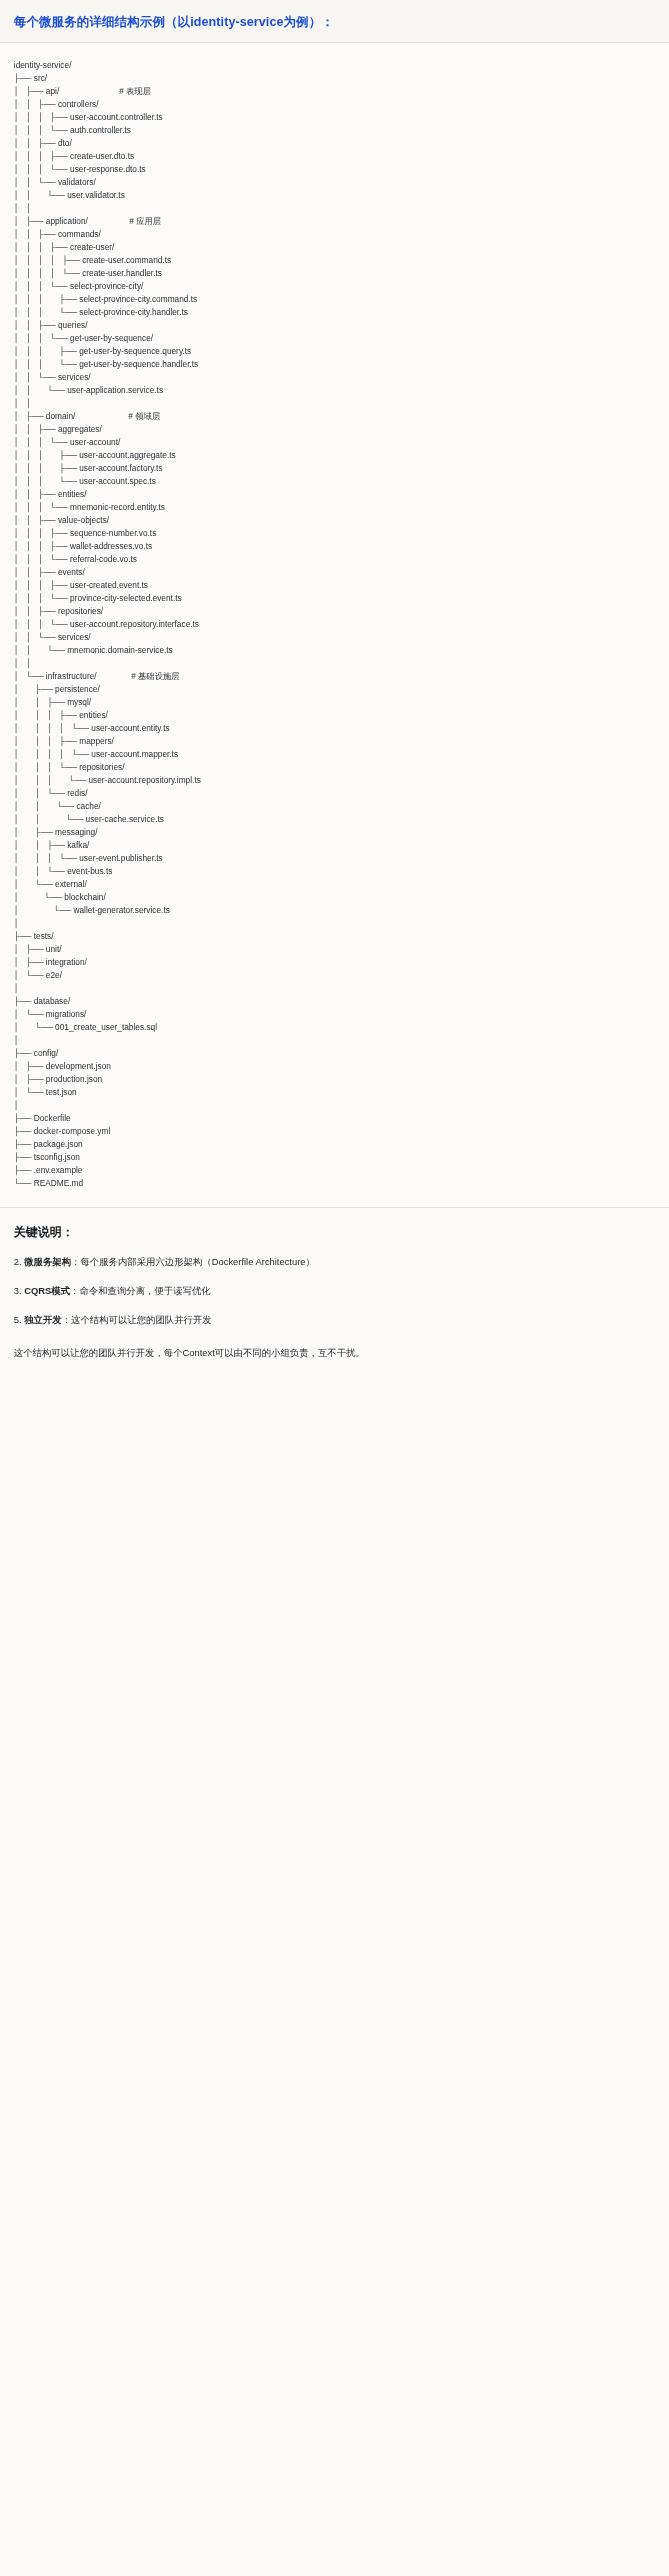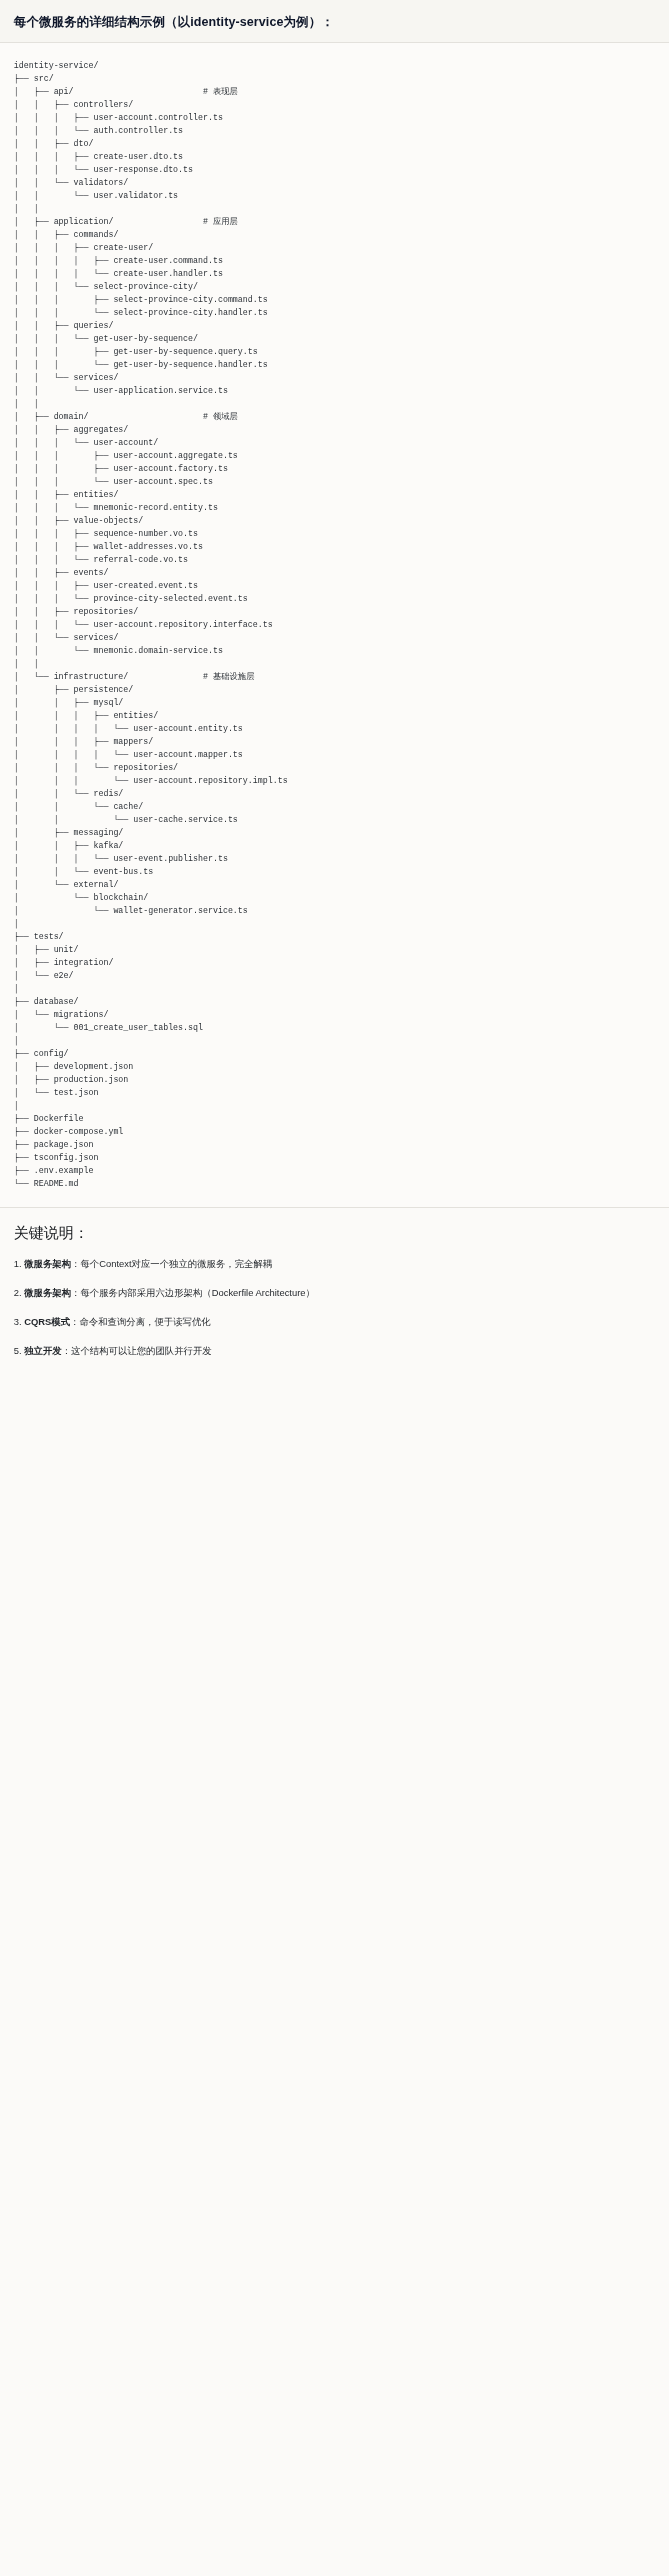--- a/index.html
+++ b/index.html
@@ -24,33 +24,33 @@
     background: #f7f6f2;
     padding: 13.8px 13.8px 11.3px 13.8px;
     border-bottom: 0.6px solid #e3e1dc;
     box-sizing: border-box;
   }
   .doc-title {
     margin: 0;
     font-size: 12.5px;
     font-weight: bold;
     line-height: 1.35;
-    color: #0f172a;
+    color: #1d4ed8;
     letter-spacing: 0.1px;
   }
 
   
   .tree-block {
     padding: 16.3px 13.8px 16.3px 13.8px;
     box-sizing: border-box;
     background: #fcfbf9;
   }
   .tree {
     margin: 0;
-    font-family: Liberation Mono, monospace;
+    font-family: Liberation Sans, sans-serif;
     font-size: 8.3px;
     line-height: 13px;
     color: #2b3036;
     white-space: pre;
     tab-size: 4;
   }
 
   
   .section-divider {
     border: 0;
@@ -59,22 +59,22 @@
   }
 
   
   .notes-block {
     padding: 16.3px 13.8px 16.3px 13.8px;
     box-sizing: border-box;
     background: #fbfaf8;
   }
   .notes-title {
     margin: 0 0 13.8px 0;
-    font-size: 15px;
-    font-weight: normal;
+    font-size: 12px;
+    font-weight: bold;
     color: #15181c;
   }
   .note-item {
     font-size: 9.4px;
     line-height: 1.5;
     margin: 0 0 15px 0;
     color: #1f2328;
   }
   .note-item .num {
     font-weight: normal;
@@ -189,38 +189,35 @@
 ├── tsconfig.json
 ├── .env.example
 └── README.md</pre>
   </section>
 
   <hr class="section-divider">
 
   <section class="notes-block">
     <h2 class="notes-title">关键说明：</h2>
 
-    <p class="note-item">
-      <span class="num">1.</span>
-      <span class="term">微服务架构</span><span class="desc">：每个Context对应一个独立的微服务，完全解耦</span>
-    </p>
 
     <p class="note-item">
       <span class="num">2.</span>
       <span class="term">微服务架构</span><span class="desc">：每个服务内部采用六边形架构（Dockerfile Architecture）</span>
     </p>
 
     <p class="note-item">
       <span class="num">3.</span>
       <span class="term">CQRS模式</span><span class="desc">：命令和查询分离，便于读写优化</span>
     </p>
 
 
     <p class="note-item">
       <span class="num">5.</span>
       <span class="term">独立开发</span><span class="desc">：这个结构可以让您的团队并行开发</span>
     </p>
 
 
+    <p class="closing">这个结构可以让您的团队并行开发，每个Context可以由不同的小组负责，互不干扰。</p>
   </section>
 
 </div>
 
 
 </body></html>

